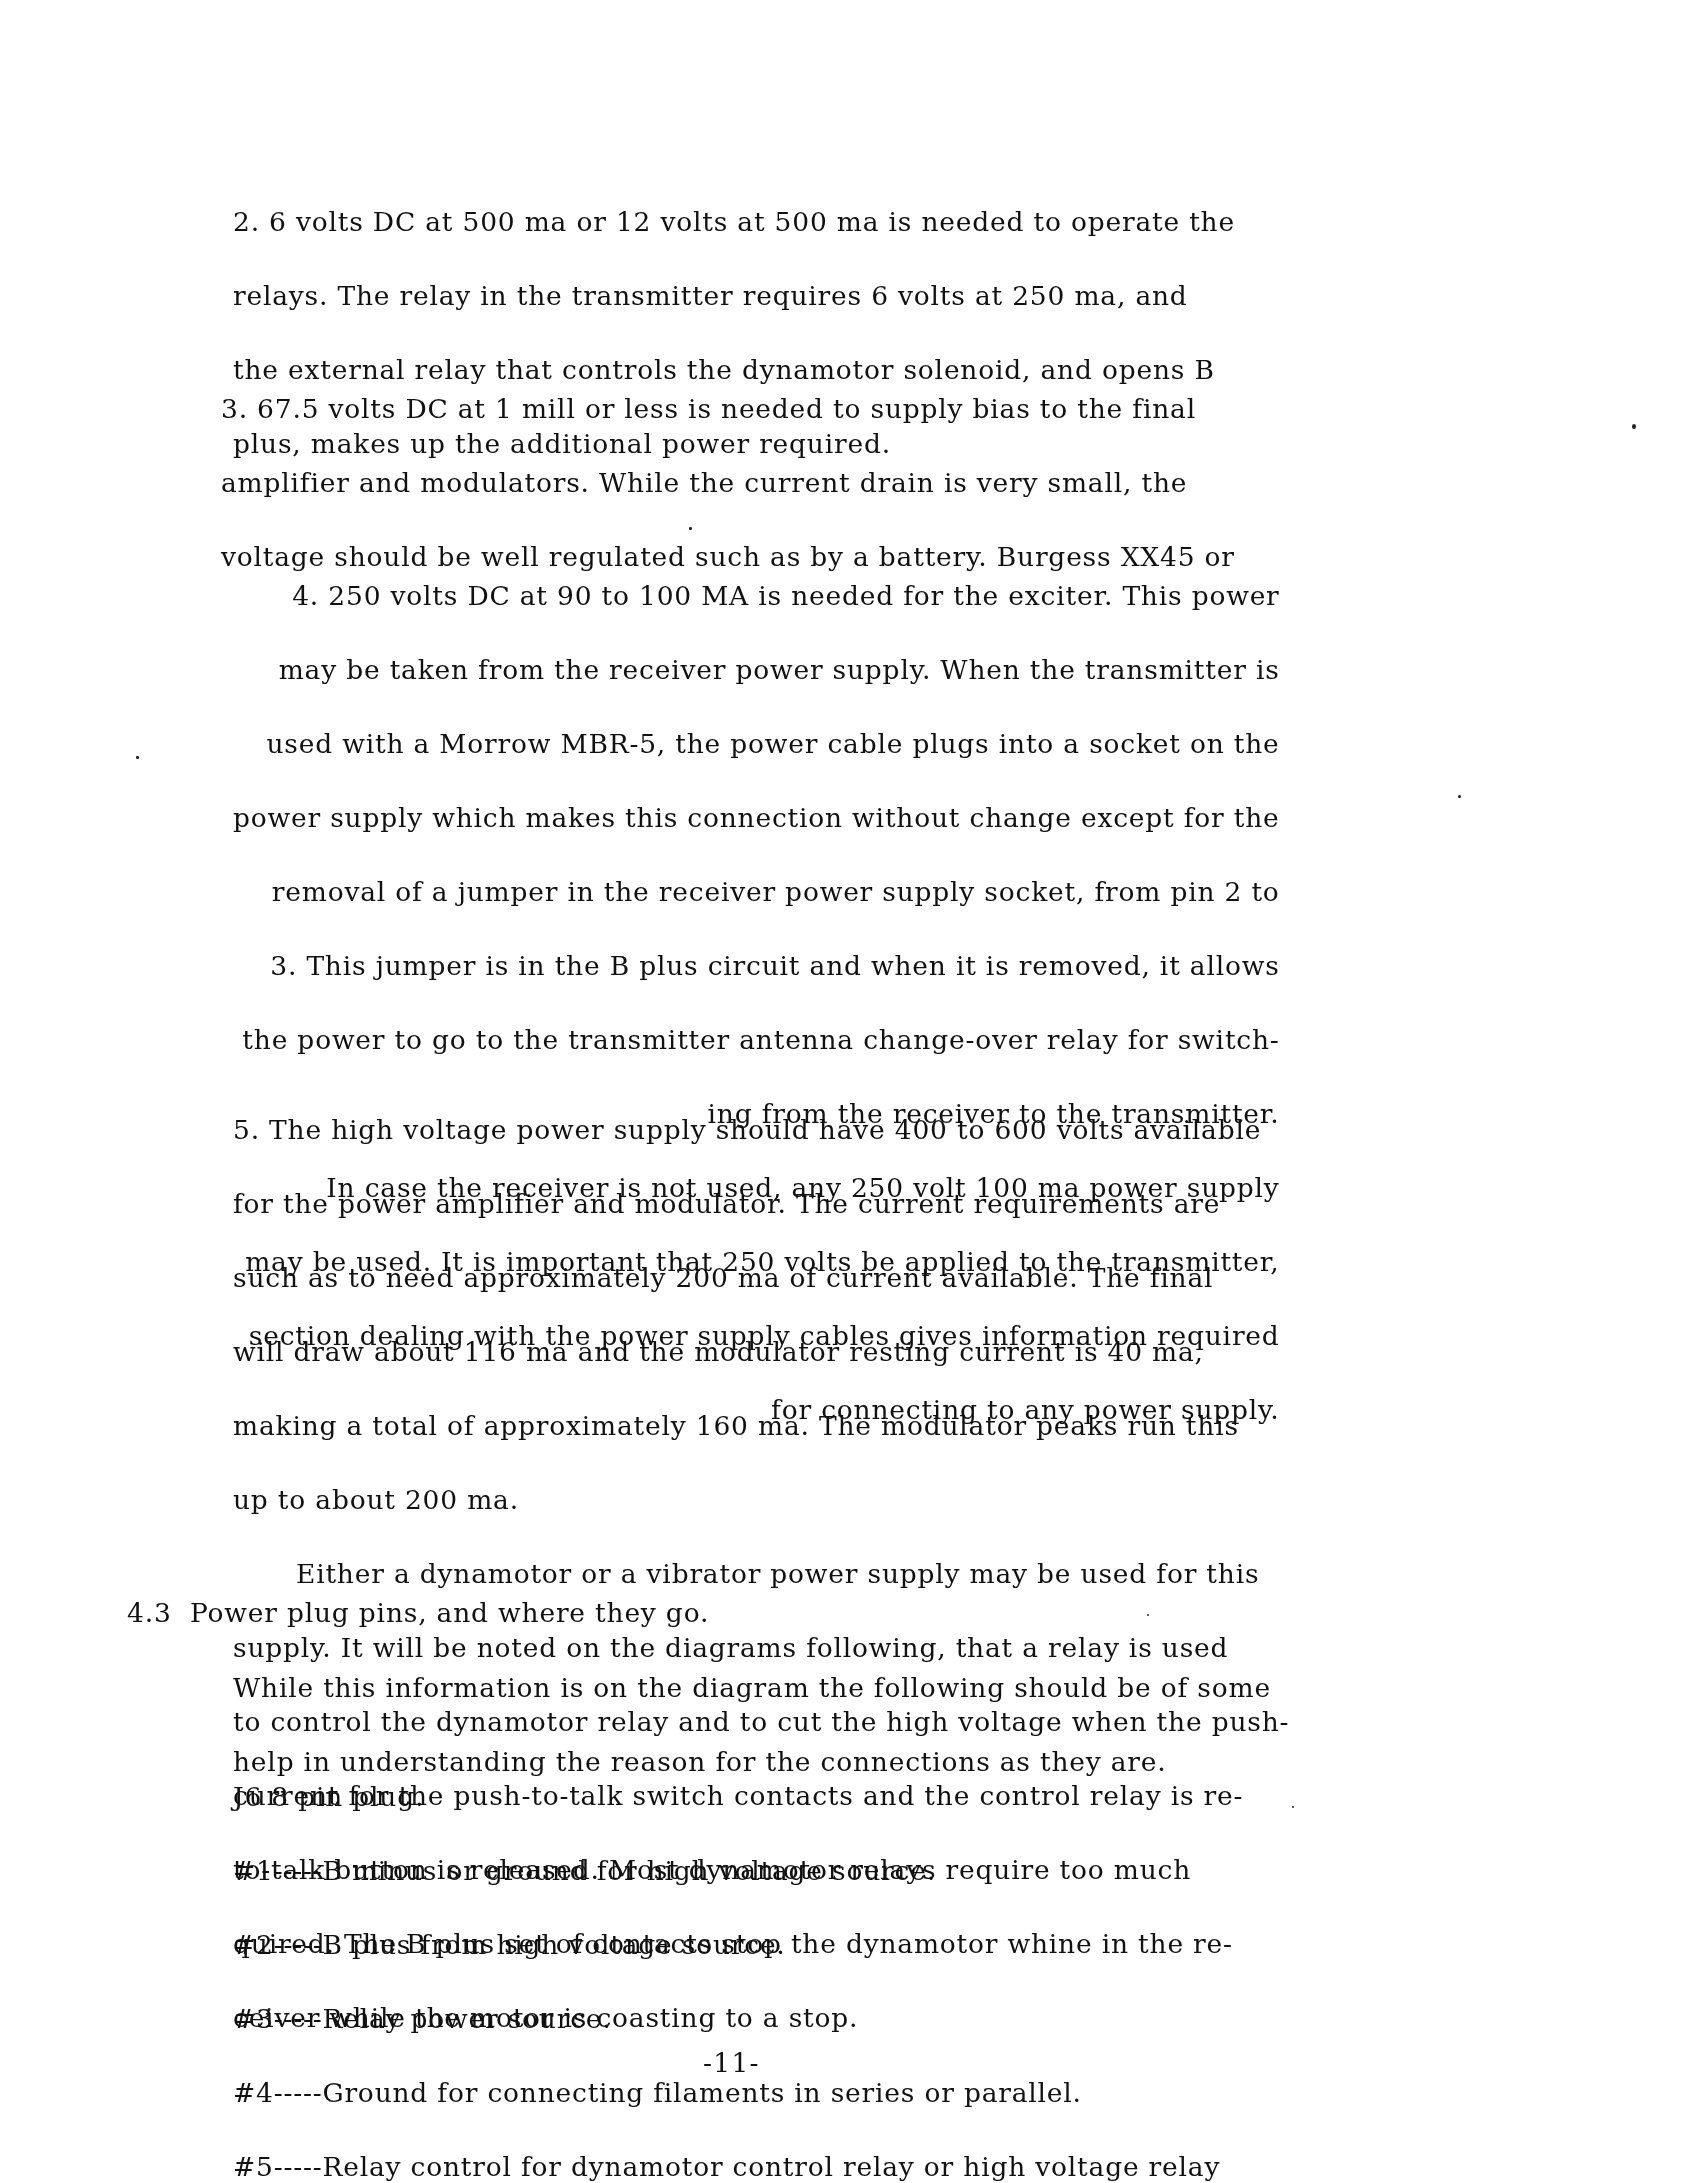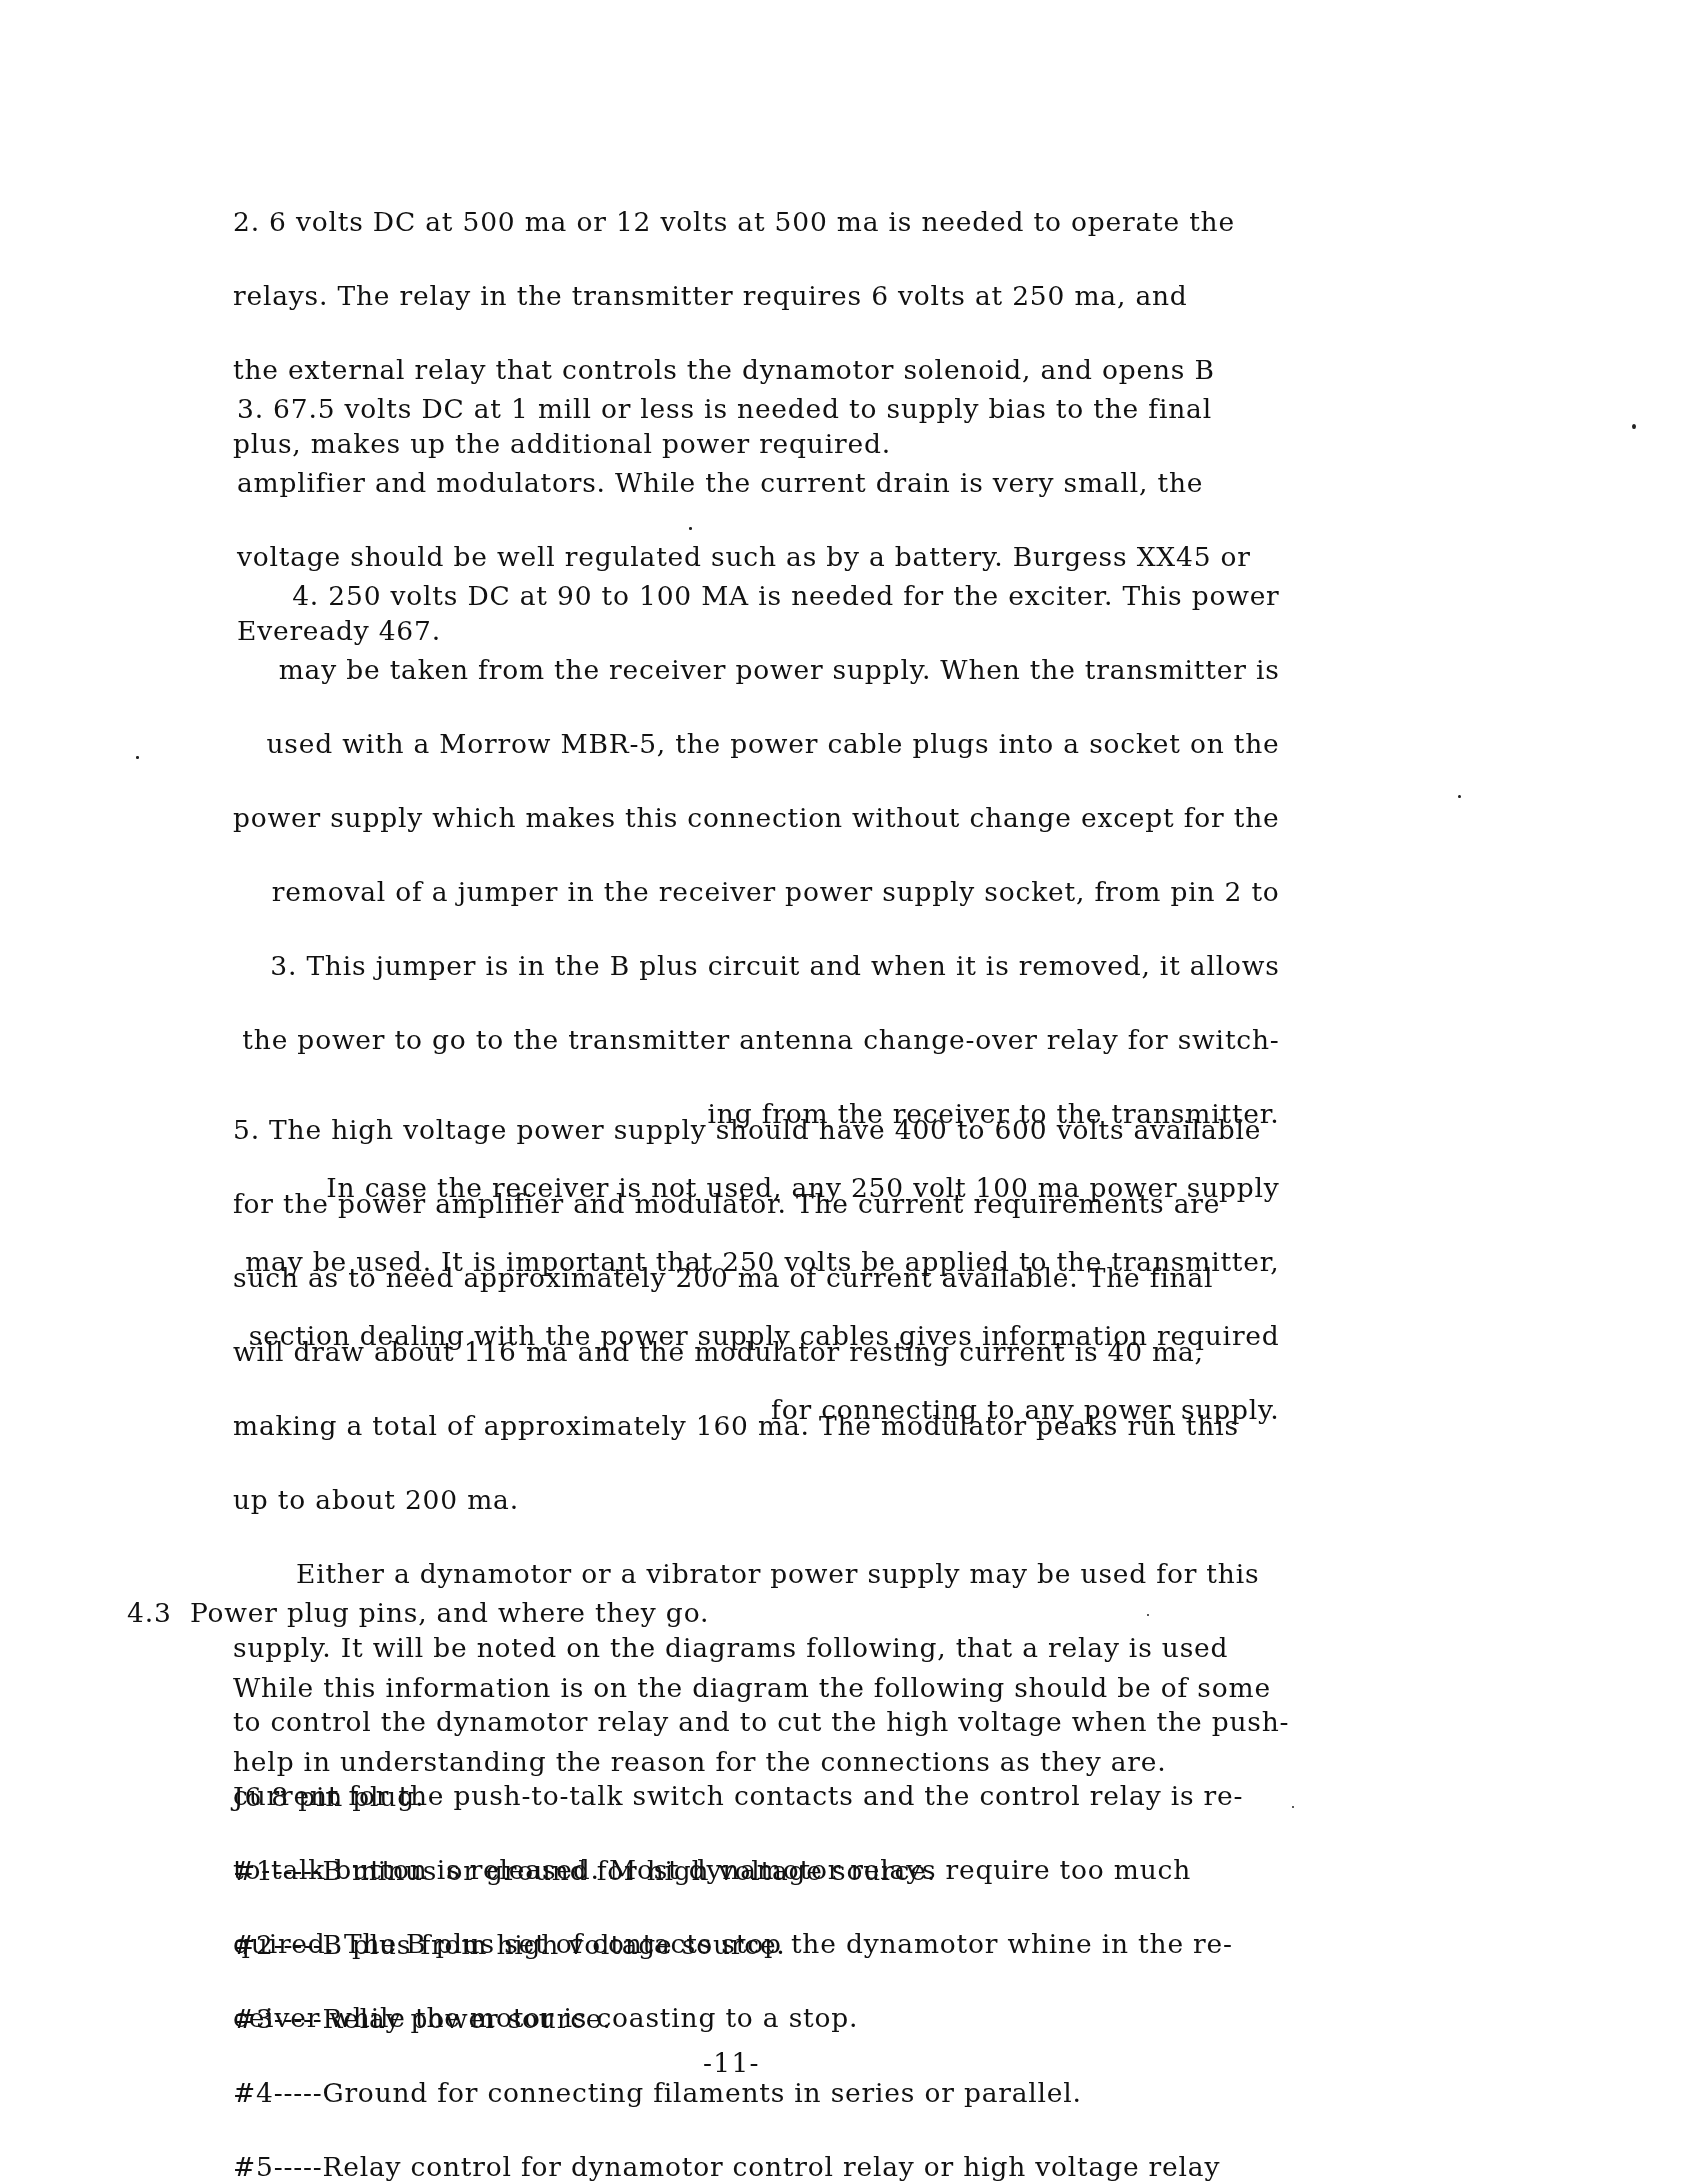--- a/index.html
+++ b/index.html
@@ -26,25 +26,24 @@
 
 <div class="page">
 
   <div class="para" style="left:233px; top:166px;">
     <span class="line">2.  6 volts DC at 500 ma or 12 volts at 500 ma is needed to operate the</span>
     <span class="line">relays.  The relay in the transmitter requires 6 volts at 250 ma, and</span>
     <span class="line">the external relay that controls the dynamotor solenoid, and opens B</span>
     <span class="line">plus, makes up the additional power required.</span>
   </div>
 
-  <div class="para" style="left:237px; top:353px;">
+  <div class="para" style="left:221px; top:353px;">
     <span class="line">3.  67.5 volts DC at 1 mill or less is needed to supply bias to the final</span>
     <span class="line">amplifier and modulators.  While the current drain is very small, the</span>
     <span class="line">voltage should be well regulated such as by a battery.  Burgess XX45 or</span>
-    <span class="line">Eveready 467.</span>
   </div>
 
   <div class="para" style="left:233px; top:540px;text-align:right;">
     <span class="line">4.  250 volts DC at 90 to 100 MA is needed for the exciter.  This power</span>
     <span class="line">may be taken from the receiver power supply.  When the transmitter is</span>
     <span class="line">used with a Morrow MBR-5, the power cable plugs into a socket on the</span>
     <span class="line">power supply which makes this connection without change except for  the</span>
     <span class="line">removal of a jumper in the receiver power supply socket, from pin 2 to</span>
     <span class="line">3.  This jumper is in the B plus circuit and when it is removed, it allows</span>
     <span class="line">the power to go to the transmitter antenna change-over relay for switch-</span>

